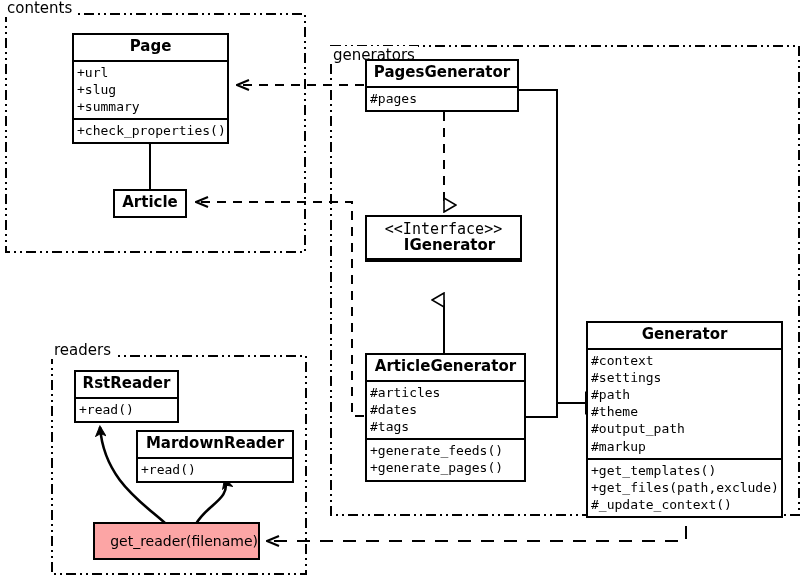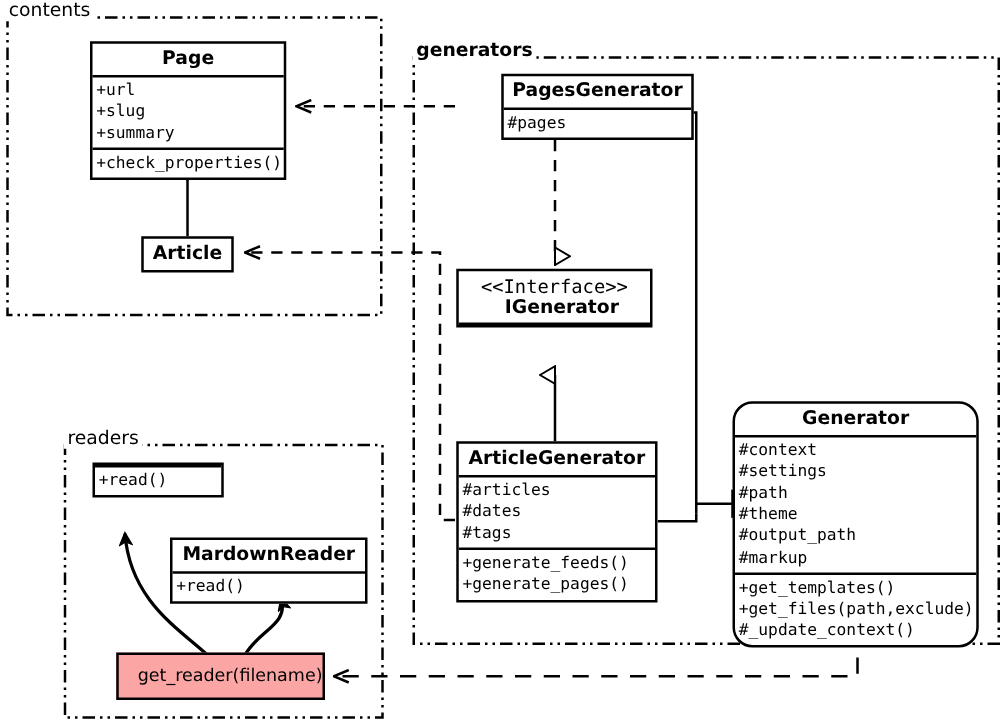--- a/index.html
+++ b/index.html
@@ -154,42 +154,42 @@
     <polyline points="686,503 686,541 268,541" fill="none" stroke="#000000" stroke-width="2" stroke-dasharray="13,10" marker-end="url(#open-arrow)"></polyline>
 
      RstReader (curved solid arrow) ---------- --&gt;
     <path d="M 166 524 C 143 503 104 480 100 427" fill="none" stroke="#000000" stroke-width="2.6" marker-end="url(#solid-arrow)"></path>
 
      MardownReader (curved solid arrow) ---------- --&gt;
     <path d="M 196 524 C 207 504 231 500 225 479" fill="none" stroke="#000000" stroke-width="2.6" marker-end="url(#solid-arrow)"></path>
   </svg>
 
   <div class="pkg-label" style="left:4px; top:-1px;">contents</div>
-  <div class="pkg-label" style="left:330px; top:31px;font-weight:bold;">generators</div>
+  <div class="pkg-label" style="left:330px; top:46px;">generators</div>
   <div class="pkg-label" style="left:51px; top:341px;">readers</div>
 
   <div class="uml-class" style="left:113px; top:189px; width:74px;">
     <div class="uml-name" style="padding:4px 4px 5px 4px;">Article</div>
   </div>
 
   <div class="uml-class" style="left:72px; top:33px; width:157px;">
     <div class="uml-name">Page</div>
     <div class="uml-sep"></div>
     <div class="uml-compartment">
       <div>+url</div>
       <div>+slug</div>
       <div>+summary</div>
     </div>
     <div class="uml-sep"></div>
     <div class="uml-compartment">
       <div>+check_properties()</div>
     </div>
   </div>
 
-  <div class="uml-class" style="left:365px; top:59px; width:154px;margin-left:36px;">
+  <div class="uml-class" style="left:365px; top:59px; width:154px;">
     <div class="uml-name">PagesGenerator</div>
     <div class="uml-sep"></div>
     <div class="uml-compartment">
       <div>#pages</div>
     </div>
   </div>
 
   <div class="uml-class" style="left:365px; top:215px; width:157px;">
     <div class="uml-stereotype">&lt;&lt;Interface&gt;&gt;</div>
     <div class="uml-name" style="padding:0 4px 5px 16px;">IGenerator</div>
@@ -204,40 +204,41 @@
       <div>#dates</div>
       <div>#tags</div>
     </div>
     <div class="uml-sep"></div>
     <div class="uml-compartment">
       <div>+generate_feeds()</div>
       <div>+generate_pages()</div>
     </div>
   </div>
 
-  <div class="uml-class" style="left:586px; top:321px; width:197px;border-radius:16px;">
+  <div class="uml-class" style="left:586px; top:321px; width:197px;">
     <div class="uml-name">Generator</div>
     <div class="uml-sep"></div>
     <div class="uml-compartment">
       <div>#context</div>
       <div>#settings</div>
       <div>#path</div>
       <div>#theme</div>
       <div>#output_path</div>
       <div>#markup</div>
     </div>
     <div class="uml-sep"></div>
     <div class="uml-compartment">
       <div>+get_templates()</div>
       <div>+get_files(path,exclude)</div>
       <div>#_update_context()</div>
     </div>
   </div>
 
   <div class="uml-class" style="left:74px; top:370px; width:105px;">
+    <div class="uml-name">RstReader</div>
     <div class="uml-sep"></div>
     <div class="uml-compartment">
       <div>+read()</div>
     </div>
   </div>
 
   <div class="uml-class" style="left:136px; top:430px; width:158px;">
     <div class="uml-name">MardownReader</div>
     <div class="uml-sep"></div>
     <div class="uml-compartment">

